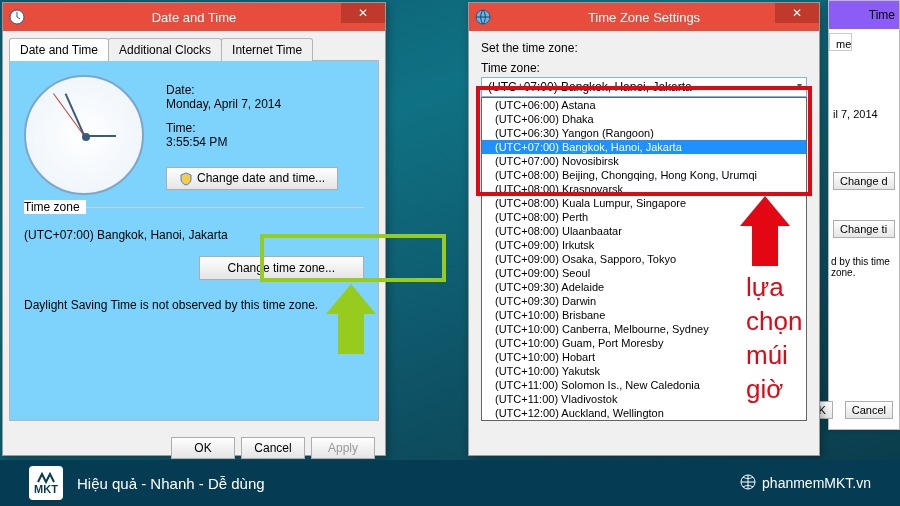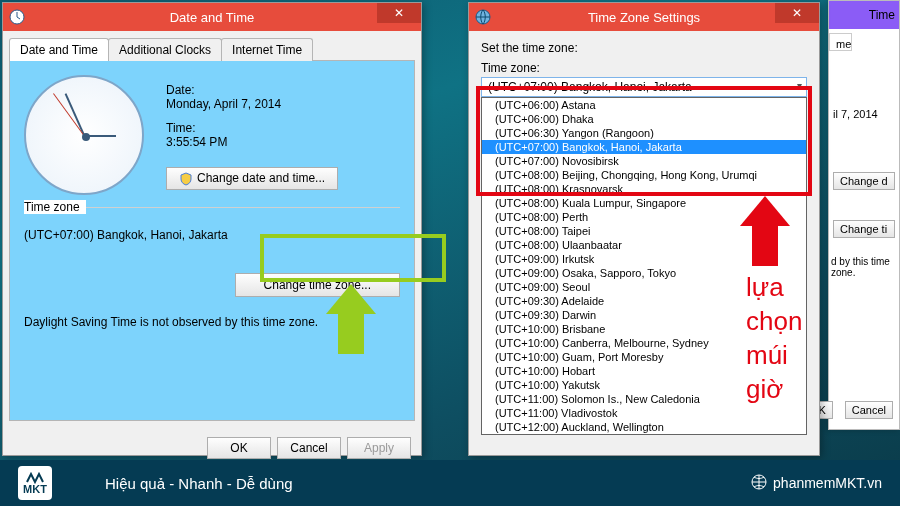--- a/index.html
+++ b/index.html
@@ -37,21 +37,21 @@
   .body2 { padding:10px 12px; font-size:12px; background:#f0f0f0;border-radius:29px;}
   .sellabel{ font-size:12px; margin:6px 0 2px;}
   .combo { border:1px solid #7eb4ea; background:#fff; font-size:12px; }
   .combo .selected{ background:#fff; padding:2px 18px 2px 6px; position:relative; cursor:pointer;}
   .combo .selected::after{content:"▾"; position:absolute; right:4px; top:2px; font-size:10px; color:#555;}
   .listbox { border:1px solid #646464; background:#fff; max-height:350px; overflow:hidden; font-size:11px; margin-top:0;}
   .listbox .item{ padding:1px 13px; white-space:nowrap; cursor:pointer;}
   .listbox .item.hl{ background:#1e90ff; color:#fff;}
 
   
-  .footer{ position:absolute; left:0; right:0; bottom:0; height:46px; background:#053b53; display:flex; align-items:center; padding:0 18px; color:#fff; font-size:15px;gap:39px;}
+  .footer{ position:absolute; left:0; right:0; bottom:0; height:46px; background:#053b53; display:flex; align-items:center; padding:0 29px; color:#fff; font-size:15px;}
   .logo{ width:34px;height:34px; margin-right:14px; display:flex; align-items:center; justify-content:center; background:#fff; border-radius:4px; color:#053b53; font-weight:bold; font-size:11px; flex-direction:column; line-height:10px;}
   .weblink{ margin-left:auto; display:flex; align-items:center; gap:6px; font-size:14px;}
 
   
   .bgwin { position:absolute; right:0; top:0; width:72px; height:430px; background:#fff; border:1px solid #bbb; box-shadow:-2px 0 6px rgba(0,0,0,.2);}
   .bgwin .strip{ height:28px; background:#8b5cf6; display:flex; align-items:center; justify-content:flex-end; font-size:12px; padding-right:4px;}
   .bgbtn{ border:1px solid #adadad; background:linear-gradient(#fefefe,#e5e5e5); font-size:11px; padding:2px 6px; margin:4px; white-space:nowrap;}
 </style>
 </head>
 <body>
@@ -62,21 +62,21 @@
   <div style="font-size:11px;margin:56px 4px 0 4px;">il 7, 2014</div>
   <div class="bgbtn" style="margin-top:52px">Change d</div>
   <div class="bgbtn" style="margin-top:30px">Change ti</div>
   <div style="font-size:10px;margin:18px 2px 0 2px;">d by this time zone.</div>
   <div style="position:absolute;bottom:6px;right:2px;display:flex;gap:4px;">
     <span class="bgbtn">OK</span>
     <span class="bgbtn">Cancel</span>
   </div>
 </div>
 
-<div class="win" style="left:2px; top:2px; width:420px; height:454px;">
+<div class="win" style="left:2px; top:2px; width:384px; height:454px;">
   <div class="titlebar">
     <span class="icon">
       <svg viewBox="0 0 16 16">
           <circle cx="8" cy="8" r="7" fill="#fff" stroke="#2b5a8a"></circle>
           <path d="M8 3v5l3 2" stroke="#2b5a8a" fill="none"></path>
         </svg>
     </span>
     <span>Date and Time</span>
     <span class="closebtn">✕</span>
   </div>
@@ -106,21 +106,21 @@
                 </svg>
             </span><span>Change date and time...</span>
           </span>
         </div>
       </div>
     </div>
     <fieldset>
       <span class="legend">Time zone</span>
       <div style="clear:both;padding-top:14px;">(UTC+07:00) Bangkok, Hanoi, Jakarta</div>
       <div style="text-align:right;margin-top:14px;">
-        <span class="btn" style="padding:4px 28px;margin-top:17px;">Change time zone...</span>
+        <span class="btn" style="padding:4px 28px;">Change time zone...</span>
       </div>
     </fieldset>
     <div style="margin-top:18px;">Daylight Saving Time is not observed by this time zone.</div>
   </div>
   <div class="bottombar">
     <span class="btn">OK</span>
     <span class="btn">Cancel</span>
     <span class="btn disabled">Apply</span>
   </div>
 </div>
@@ -151,21 +151,20 @@
     <div class="listbox" id="tzlist">
         <div class="item">(UTC+06:00) Astana</div>
         <div class="item">(UTC+06:00) Dhaka</div>
         <div class="item">(UTC+06:30) Yangon (Rangoon)</div>
         <div class="item hl">(UTC+07:00) Bangkok, Hanoi, Jakarta</div>
         <div class="item">(UTC+07:00) Novosibirsk</div>
         <div class="item">(UTC+08:00) Beijing, Chongqing, Hong Kong, Urumqi</div>
         <div class="item">(UTC+08:00) Krasnoyarsk</div>
         <div class="item">(UTC+08:00) Kuala Lumpur, Singapore</div>
         <div class="item">(UTC+08:00) Perth</div>
-        <div class="item">(UTC+08:00) Taipei</div>
         <div class="item">(UTC+08:00) Ulaanbaatar</div>
         <div class="item">(UTC+09:00) Irkutsk</div>
         <div class="item">(UTC+09:00) Osaka, Sapporo, Tokyo</div>
         <div class="item">(UTC+09:00) Seoul</div>
         <div class="item">(UTC+09:30) Adelaide</div>
         <div class="item">(UTC+09:30) Darwin</div>
         <div class="item">(UTC+10:00) Brisbane</div>
         <div class="item">(UTC+10:00) Canberra, Melbourne, Sydney</div>
         <div class="item">(UTC+10:00) Guam, Port Moresby</div>
         <div class="item">(UTC+10:00) Hobart</div>

